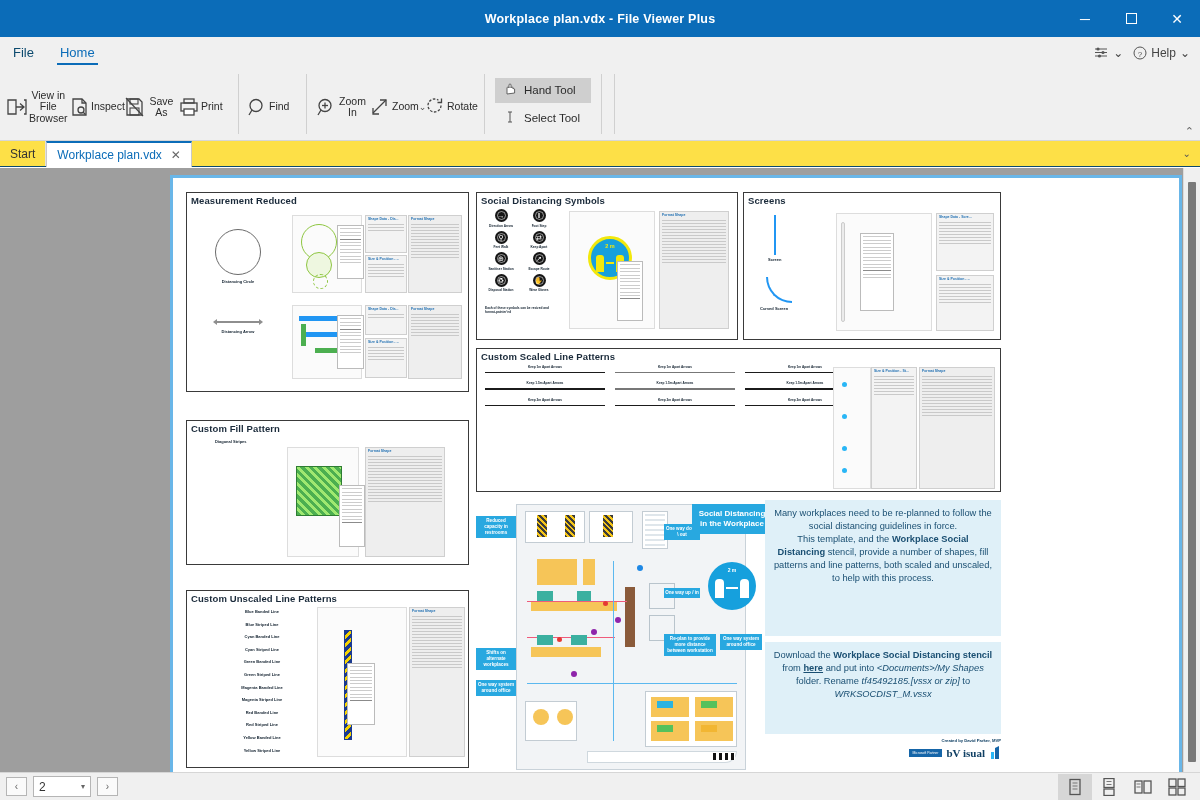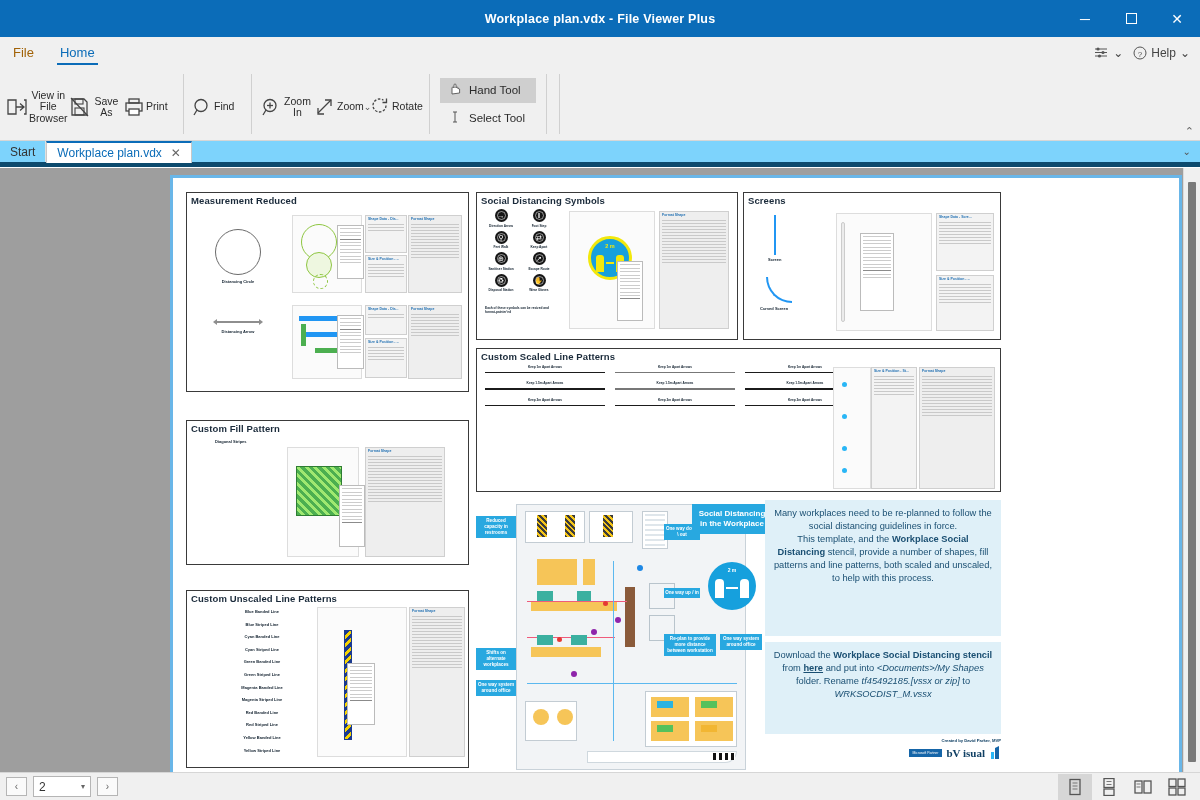--- a/index.html
+++ b/index.html
@@ -24,21 +24,21 @@
     justify-content: center; font-size: 14px; color: #fff;
   }
 
   
   #menurow {
     height: 31px; background: #f0f0f0; display: flex; align-items: flex-end;
     border-bottom: none; position: relative;
   }
   .menuitem {
     padding: 0 13px; height: 31px; line-height: 31px; font-size: 13px;
-    color: #a16207; position: relative;
+    color: #0c4a6e; position: relative;
   }
   .menuitem.active { color: #0b6cb8; }
   .menuitem.active::after {
     content: ""; position: absolute; left: 10px; right: 10px; bottom: 3px;
     height: 2px; background: #0b6cb8;
   }
   #menurow .right { margin-left: auto; display: flex; align-items: center;
     height: 31px; padding-right: 10px; gap: 10px; font-size: 12px; color: #444; }
   #menurow .right .grp { display: flex; align-items: center; gap: 4px; }
 
@@ -60,22 +60,22 @@
   .rsmall {
     display: flex; align-items: center; gap: 7px; font-size: 11.5px;
     padding: 3px 8px; color: #2b2b2b; min-width: 96px; height: 25px;
   }
   .rsmall.sel { background: #cfcfcf; }
   .rsmall.dis { color: #aaa; }
   .ribbon-collapse { position: absolute; right: 6px; bottom: 2px; font-size: 11px; color: #666; }
 
   
   #doctabs {
-    height: 26px; background: #7dd3fc; display: flex; align-items: stretch;
-    border-bottom: 5px solid #0c4a6e; position: relative;
+    height: 26px; background: #fde047; display: flex; align-items: stretch;
+    border-bottom: 1px solid #0c4a6e; position: relative;
   }
   .dtab {
     display: flex; align-items: center; padding: 0 10px; font-size: 12px;
     color: #333; border-right: 1px solid #e0e0e0;
   }
   .dtab.active {
     background: #fff; color: #0b6cb8; border-top: 2px solid #0b6cb8;
     border-left: 1px solid #c8c8c8; border-right: 1px solid #c8c8c8;
     margin-bottom: -1px;
   }
@@ -220,20 +220,31 @@
       <svg width="24" height="22" viewBox="0 0 24 22">
         <path d="M3 4 h8 v14 h-8 z" fill="none" stroke="#444" stroke-width="1.3"></path>
         <path d="M11 11 h8 M15 7.5 l4 3.5 -4 3.5" fill="none" stroke="#444" stroke-width="1.3"></path>
         <path d="M19 4 h2 v14 h-2" fill="none" stroke="#444" stroke-width="1.3"></path>
       </svg>
     </span>
     <span>View in File Browser</span>
   </div>
 
 
+  <div class="rbtn">
+    <span class="gl">
+      <svg width="24" height="22" viewBox="0 0 24 22">
+        <path d="M6 3 h9 l4 4 v12 h-13 z" fill="none" stroke="#444" stroke-width="1.3"></path>
+        <path d="M15 3 v4 h4" fill="none" stroke="#444" stroke-width="1.3"></path>
+        <circle cx="14" cy="14" r="3" fill="none" stroke="#444" stroke-width="1.3"></circle>
+        <line x1="16.2" y1="16.2" x2="18.5" y2="18.5" stroke="#444" stroke-width="1.3"></line>
+      </svg>
+    </span>
+    <span>Inspect</span>
+  </div>
 
   <div class="rbtn">
     <span class="gl">
       <svg width="24" height="22" viewBox="0 0 24 22">
         <path d="M5 3 h12 l3 3 v13 h-15 z" fill="none" stroke="#444" stroke-width="1.3"></path>
         <rect x="8" y="3" width="8" height="5" fill="none" stroke="#444" stroke-width="1.1"></rect>
         <rect x="8" y="12" width="9" height="7" fill="none" stroke="#444" stroke-width="1.1"></rect>
         <line x1="4" y1="2" x2="21" y2="20" stroke="#444" stroke-width="1.2"></line>
       </svg>
     </span>

